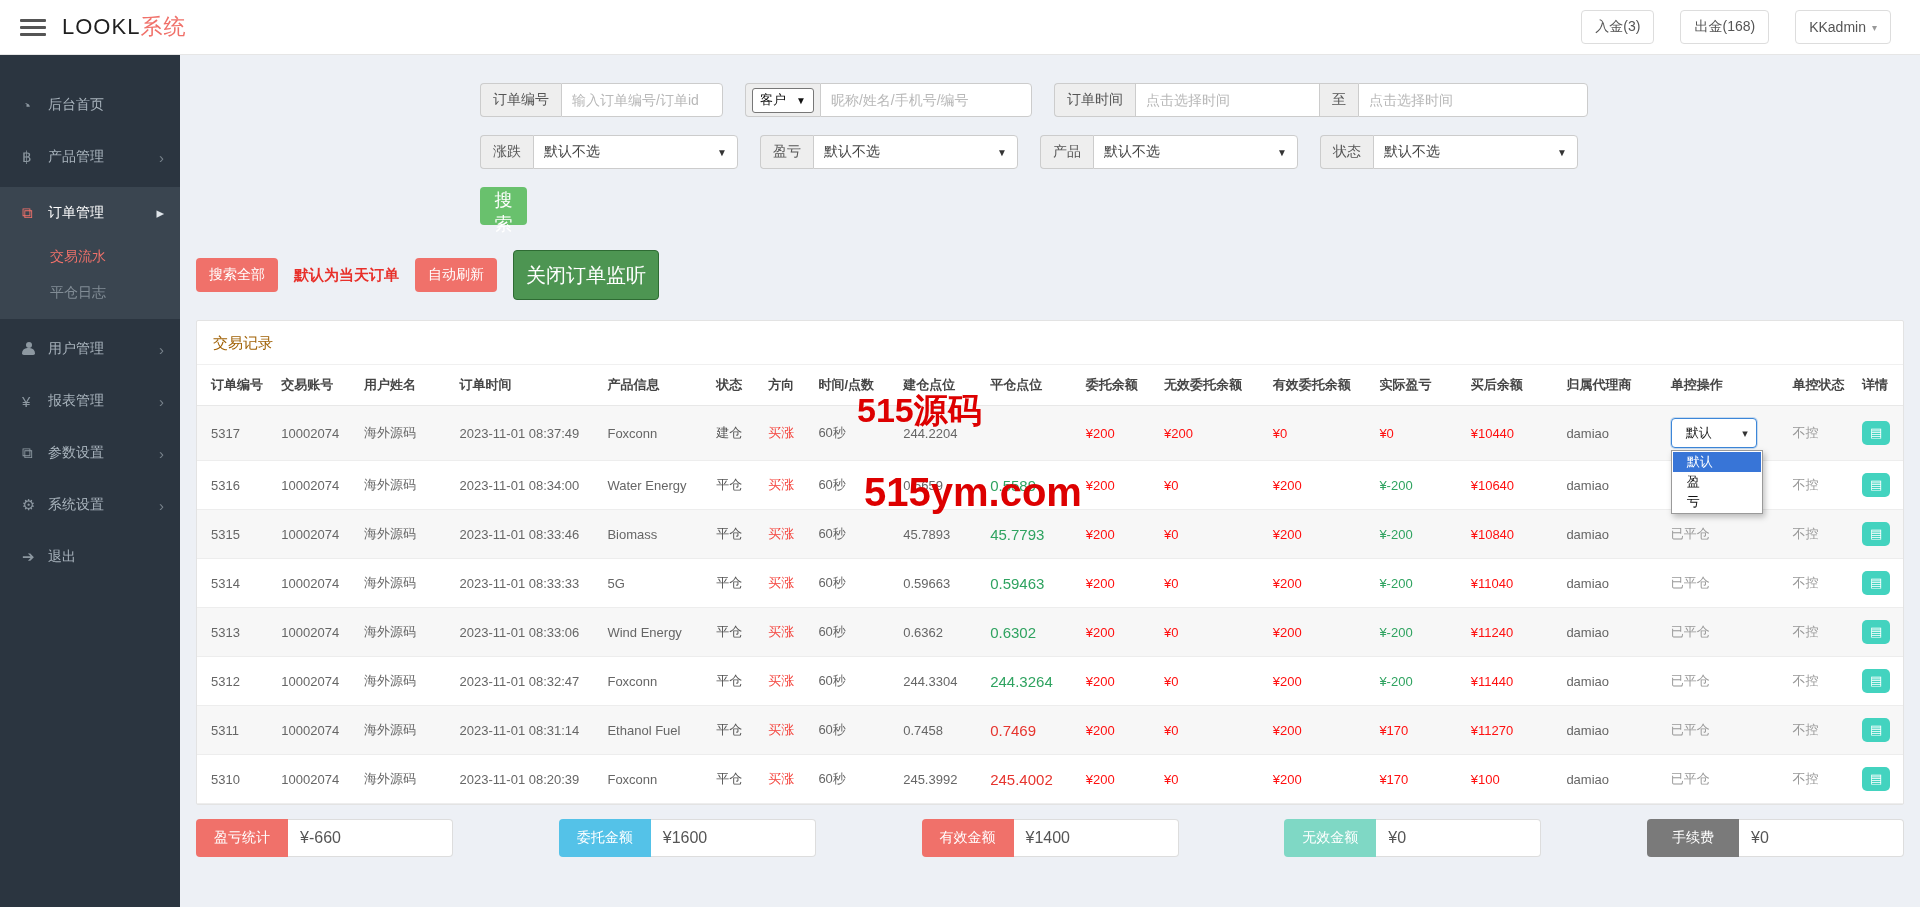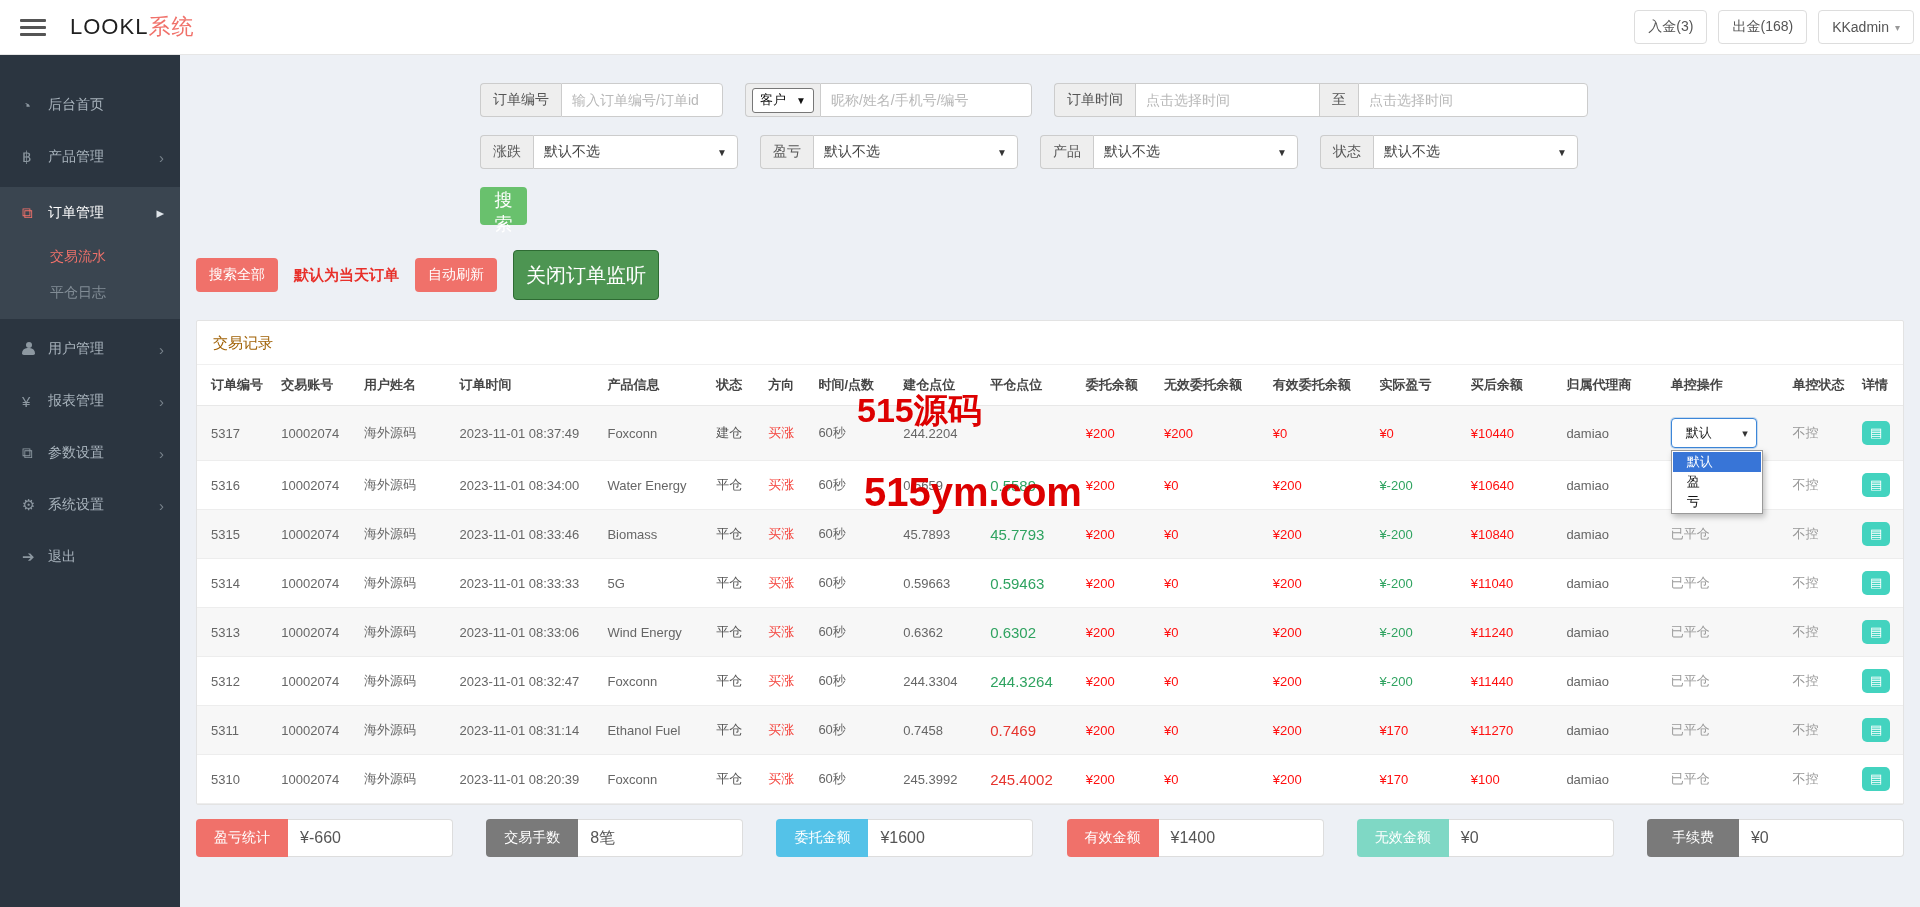--- a/index.html
+++ b/index.html
@@ -6,23 +6,23 @@
   html,body { margin:0; padding:0; }
   body {
     width:1920px; height:907px; overflow:hidden; position:relative;
     font-family:"Liberation Sans","DejaVu Sans",sans-serif; background:#fff;
   }
   
   .topbar { height:55px; background:#fff; border-bottom:1px solid #e6e6e6;
     display:flex; align-items:center; position:relative; z-index:5; }
   .hamburger { width:26px; margin-left:20px; cursor:pointer; }
   .hamburger span { display:block; height:3px; background:#555; margin:4px 0; border-radius:1px; }
-  .logo { font-size:22px; color:#1f1f1f; margin-left:24px; letter-spacing:1px; }
+  .logo { font-size:22px; color:#1f1f1f; margin-left:16px; letter-spacing:1px; }
   .logo .red { color:#f0716a; }
-  .topbar-right { margin-left:auto; margin-right:6px; display:flex; gap:11px; align-items:center;justify-content:center; }
+  .topbar-right { margin-left:auto; margin-right:29px; display:flex; gap:26px; align-items:center;justify-content:center; }
   .tb-btn { height:34px; padding:0 13px; background:#fff; border:1px solid #ddd;
     border-radius:4px; color:#555; font-size:14px; cursor:pointer; display:flex; align-items:center; gap:6px; }
   .tb-btn .caret { font-size:10px; color:#999; }
 
   
   .layout { display:flex; height:852px; }
   .sidebar { width:180px; background:#2b3540; flex:none; padding-top:24px; }
   .s-item { display:flex; align-items:center; height:52px; padding:0 16px 0 22px;
     color:#a9b4bd; font-size:14px; cursor:pointer; }
   .s-item .s-icon { width:26px; font-size:15px; color:#8d98a1; flex:none; }
@@ -479,24 +479,20 @@
       </table>
     </div>
 
     
     <div class="summary" id="summary-row">
         <div class="sum-group">
           <span class="sum-label" style="background: rgb(240, 113, 106);">盈亏统计</span>
           <span class="sum-value">¥-660</span>
         </div>
         <div class="sum-group">
-          <span class="sum-label" style="background: rgb(122, 122, 122);">交易手数</span>
-          <span class="sum-value">8笔</span>
-        </div>
-        <div class="sum-group">
           <span class="sum-label" style="background: rgb(84, 194, 232);">委托金额</span>
           <span class="sum-value">¥1600</span>
         </div>
         <div class="sum-group">
           <span class="sum-label" style="background: rgb(240, 113, 106);">有效金额</span>
           <span class="sum-value">¥1400</span>
         </div>
         <div class="sum-group">
           <span class="sum-label" style="background: rgb(127, 216, 197);">无效金额</span>
           <span class="sum-value">¥0</span>

